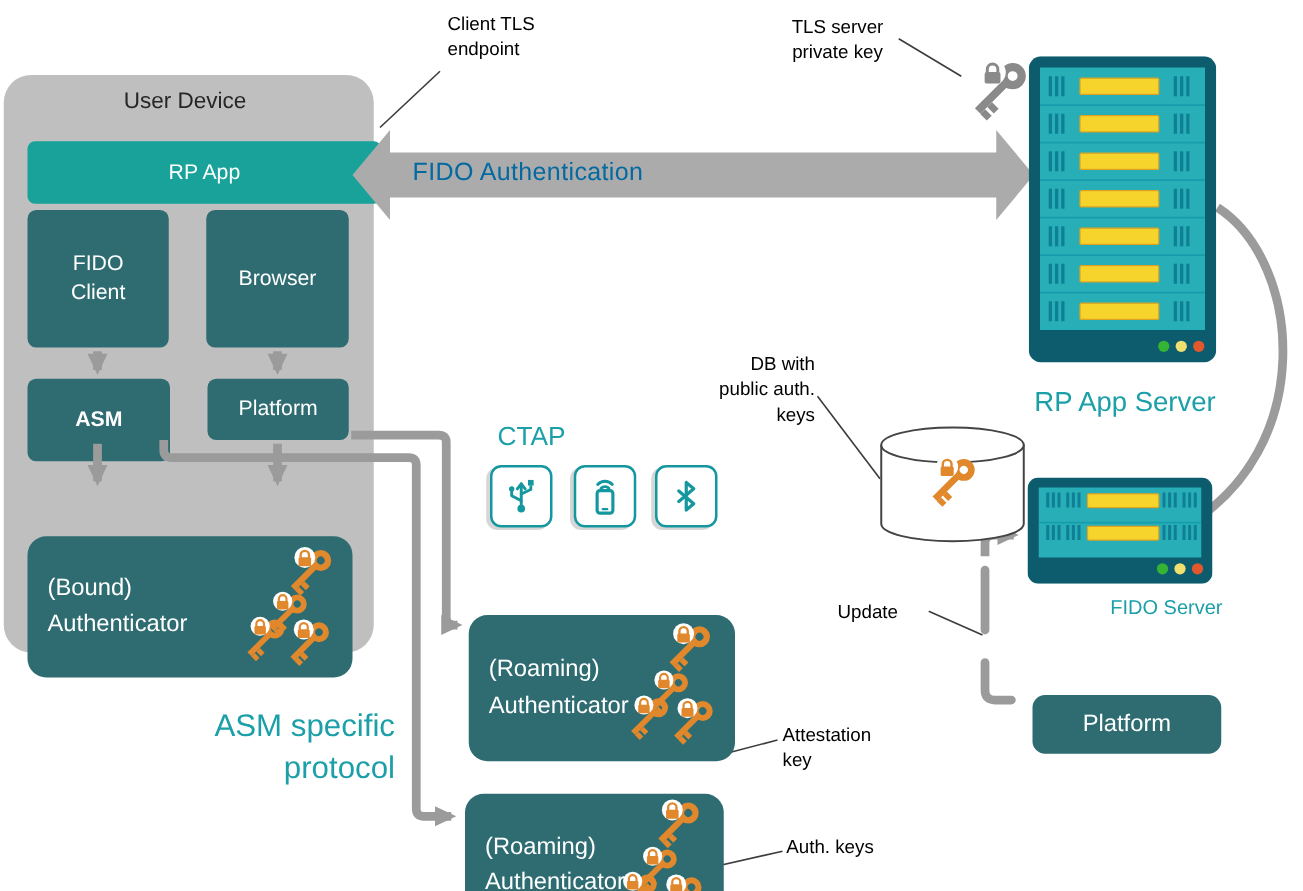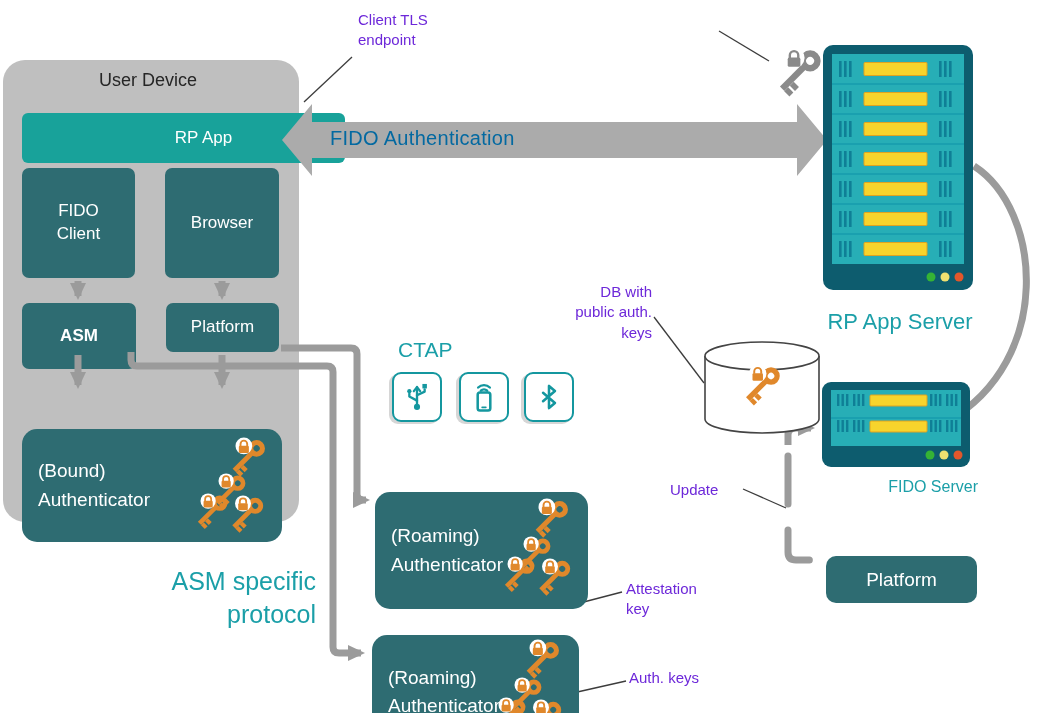--- a/index.html
+++ b/index.html
@@ -8,38 +8,38 @@
   .pre{white-space:pre-line;}
   .abs{position:absolute;}
 
   
   .device{position:absolute;left:3px;top:60px;width:296px;height:462px;
           background:#BFBFBF;border-radius:22px;}
   .device-title{position:absolute;left:0;top:70px;width:296px;text-align:center;
           font-size:18px;color:#262626;}
   .box{position:absolute;color:#fff;display:flex;align-items:center;justify-content:center;
        text-align:center;font-size:17px;line-height:1.35;border-radius:7px;background:#2E6C72;}
-  .rp-app{left:22px;top:113px;width:283px;height:50px;background:#18A29A;border-radius:6px;padding-left:40px;}
+  .rp-app{left:22px;top:113px;width:283px;height:50px;background:#18A29A;border-radius:6px;}
   .fido-client{left:22px;top:168px;width:113px;height:110px;}
   .browser{left:165px;top:168px;width:114px;height:110px;}
   .asm{left:22px;top:303px;width:114px;height:66px;font-weight:bold;}
   .platform{left:166px;top:303px;width:113px;height:49px;}
   .auth-box{border-radius:15px;font-size:19px;justify-content:flex-start;text-align:left;
             padding-left:16px;box-sizing:border-box;line-height:1.5;margin-top:37px;}
   .bound{left:22px;top:392px;width:260px;height:113px;}
   .roam1{left:375px;top:455px;width:213px;height:117px;}
   .roam2{left:372px;top:598px;width:207px;height:114px;}
   .metadata{left:826px;top:556px;width:151px;height:47px;border-radius:10px;font-size:19px;}
 
   
   .flow-label{position:absolute;left:330px;top:127px;width:480px;
               color:#0369a1;font-size:20px;letter-spacing:.3px;}
 
   
-  .note{position:absolute;font-size:15px;color:#6d28d9;line-height:1.35;}
+  .note{position:absolute;font-size:15px;color:#000000;line-height:1.35;}
   .teal-note{position:absolute;color:#1B9FA8;line-height:1.3;}
 
   
   .tile{position:absolute;width:46px;height:46px;background:#fff;border:2.5px solid #14979F;
         border-radius:9px;box-shadow:-3px 2px 0 #d6d6d6;display:flex;align-items:center;justify-content:center;}
 
   .keysvg{position:absolute;color:#E0882B;}
   svg{display:block;}
 </style>
 </head>
@@ -117,20 +117,22 @@
     <path d="M743,489 L786,508" stroke="#3c3c3c" stroke-width="1.3"></path>
     <path d="M622,592 L576,604" stroke="#3c3c3c" stroke-width="1.3"></path>
     <path d="M626,681 L564,695" stroke="#3c3c3c" stroke-width="1.3"></path>
 
     <polygon points="282,140 312,104 312,122 797,122 797,104 827,140 797,176 797,158 312,158 312,176" fill="#ABABAB"></polygon>
   </svg>
   <div class="flow-label">FIDO Authentication</div>
 
   <div class="note pre" style="left:358px;top:10px">Client TLS
 endpoint</div>
+  <div class="note pre" style="left:600px;top:12px;width:140px;text-align:center">TLS server
+private key</div>
   <div class="note pre" style="left:540px;top:282px;width:112px;text-align:right">DB with
 public auth.
 keys</div>
   <div class="note" style="left:670px;top:480px">Update</div>
   <div class="note pre" style="left:626px;top:579px">Attestation
 key</div>
   <div class="note" style="left:629px;top:668px">Auth. keys</div>
   <div class="teal-note" style="left:398px;top:336px;width:80px;font-size:21px">CTAP</div>
   <div class="teal-note pre" style="left:150px;top:565px;width:166px;font-size:25px;text-align:right">ASM specific
 protocol</div>

